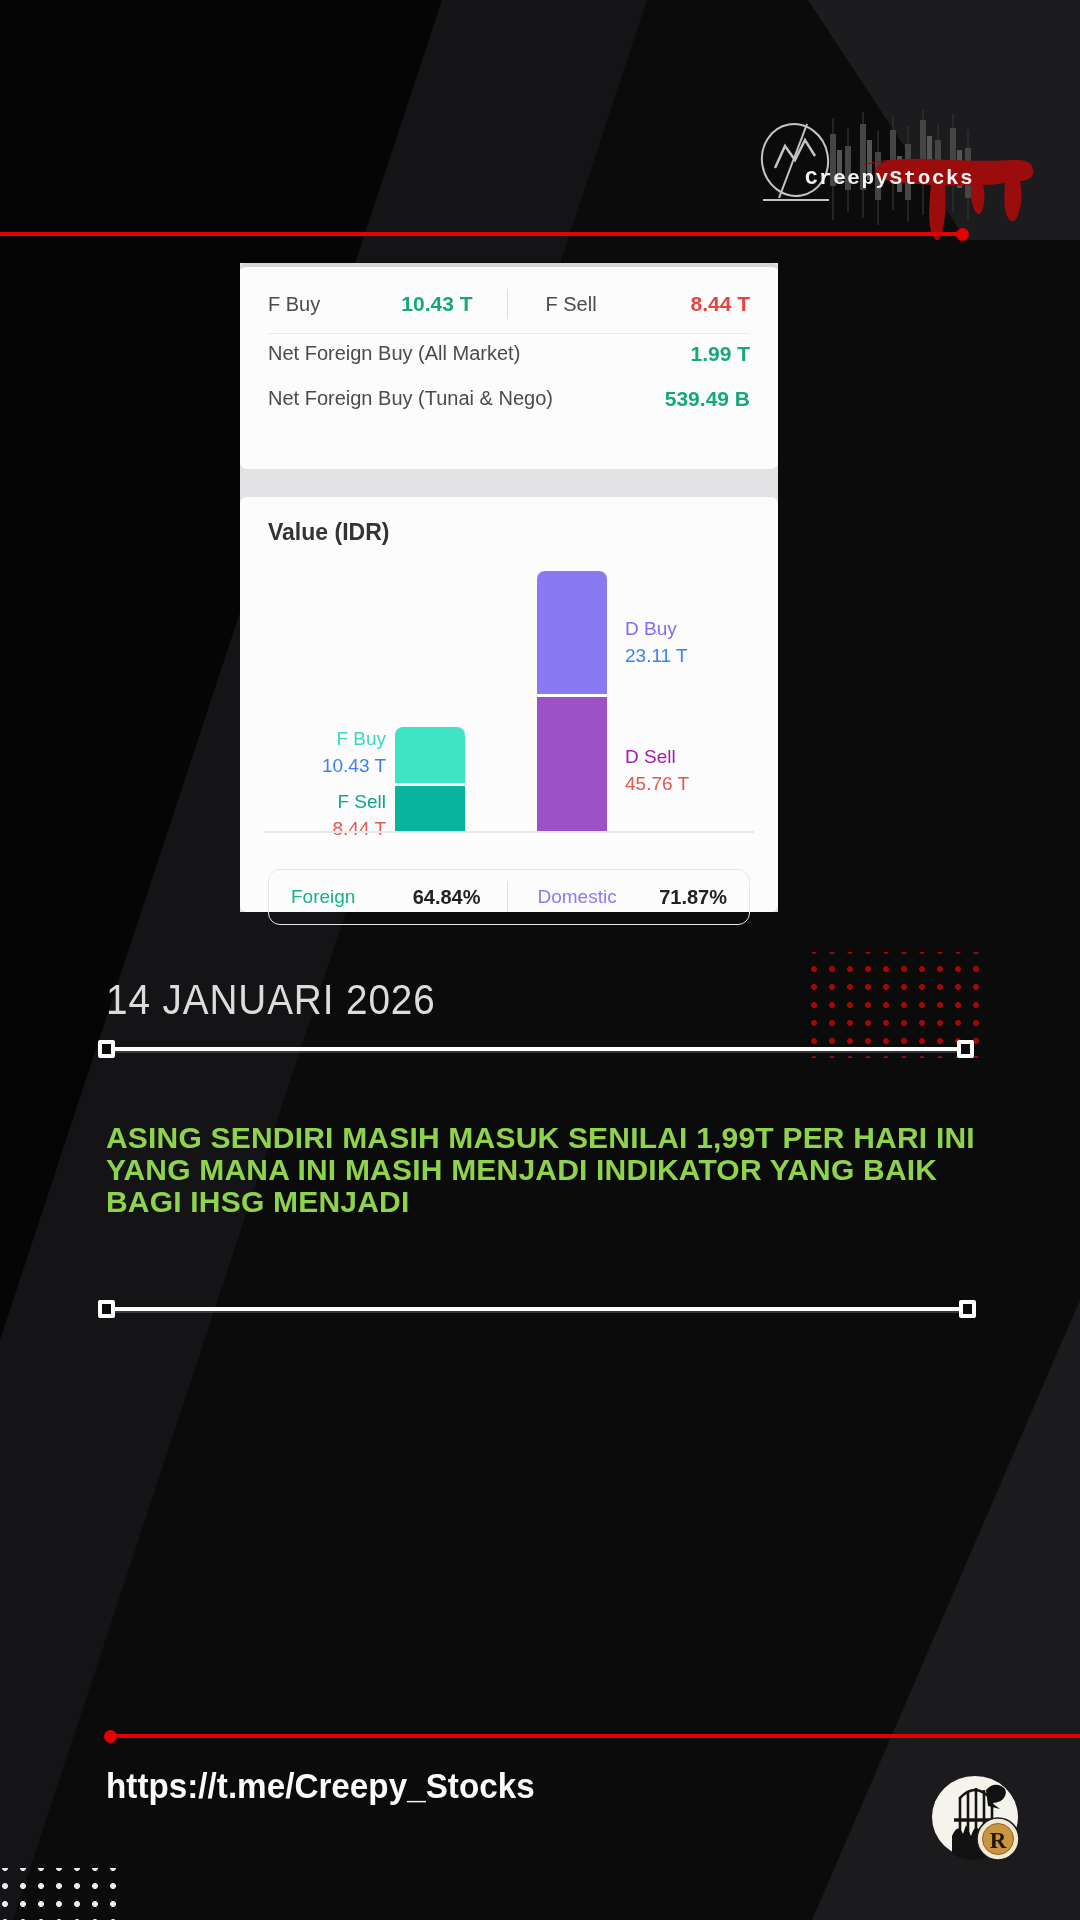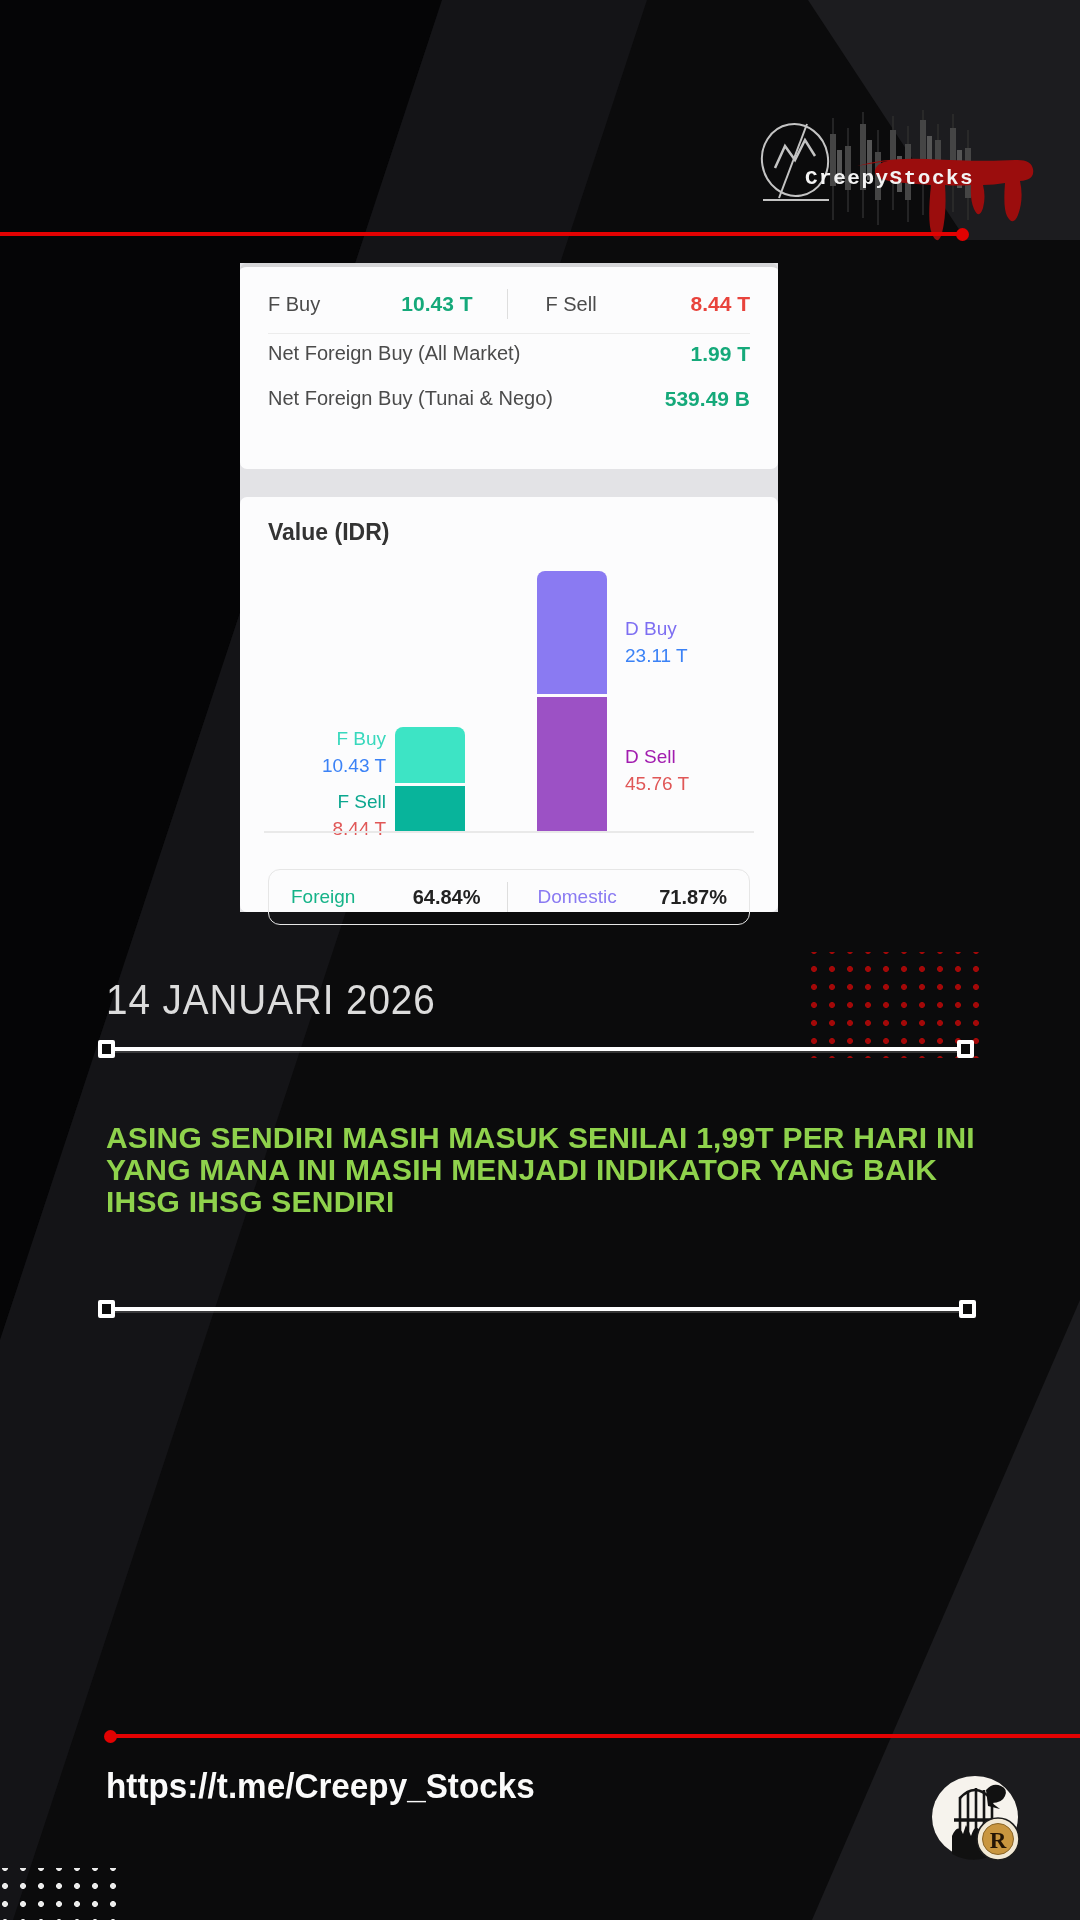--- a/index.html
+++ b/index.html
@@ -234,21 +234,21 @@
 
   <div class="measure-line ml1">
     <div class="bar-line"></div>
     <div class="handle left"></div>
     <div class="handle right"></div>
   </div>
 
   <div class="headline">
     <div>ASING SENDIRI MASIH MASUK SENILAI 1,99T PER HARI INI</div>
     <div>YANG MANA INI MASIH MENJADI INDIKATOR YANG BAIK</div>
-    <div>IHSG IHSG SENDIRI</div>
+    <div>BAGI IHSG MENJADI</div>
   </div>
 
   <div class="measure-line ml2">
     <div class="bar-line"></div>
     <div class="handle left"></div>
     <div class="handle right"></div>
   </div>
 
   <div class="red-dot bottom"></div>
   <div class="red-line bottom"></div>

